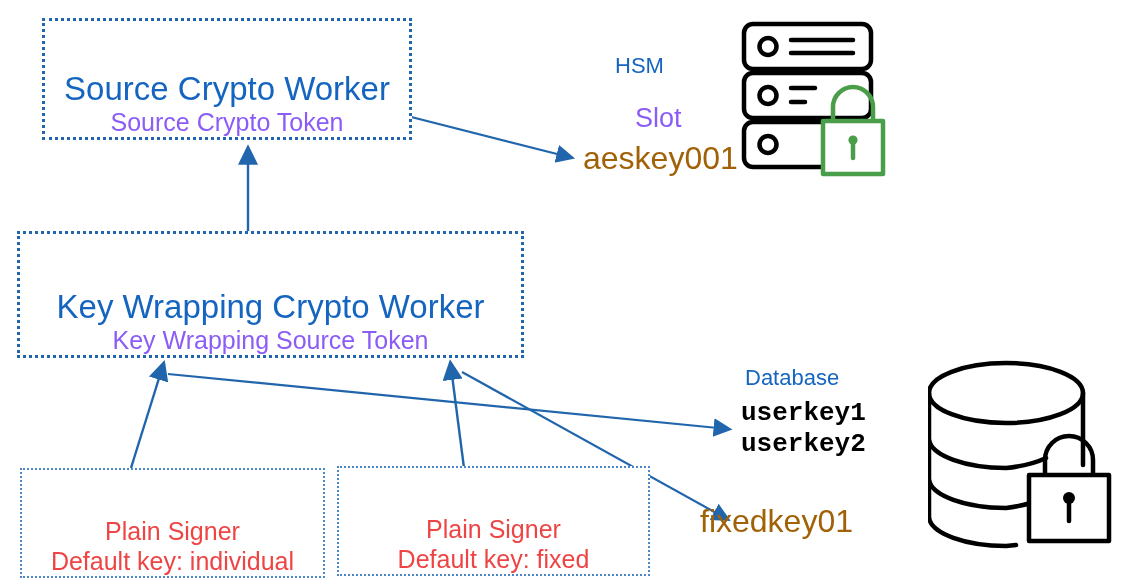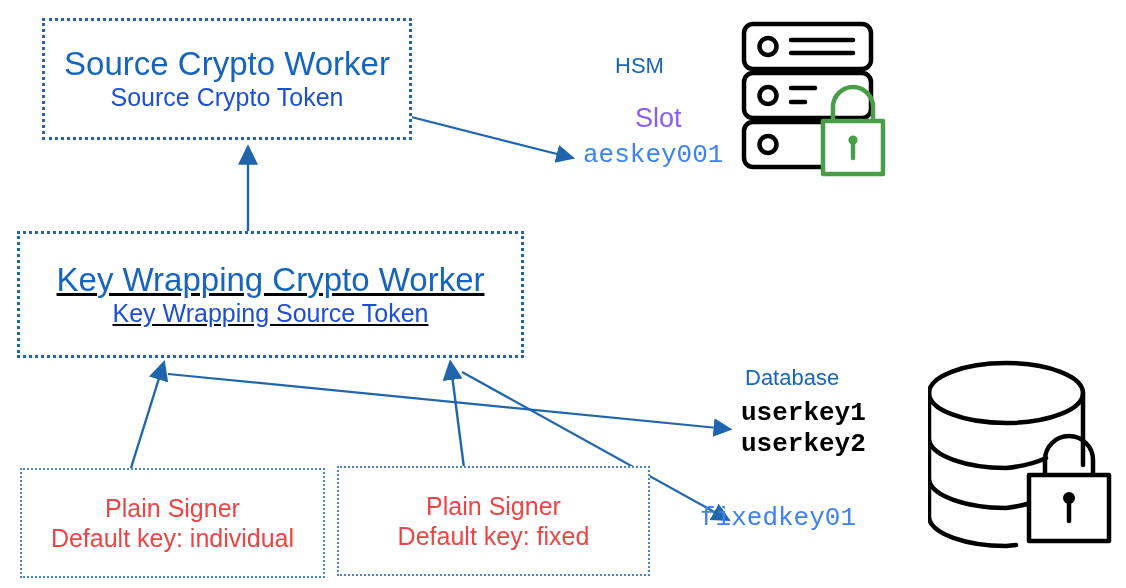--- a/index.html
+++ b/index.html
@@ -15,36 +15,36 @@
     overflow: hidden;
     font-family: "Liberation Sans", sans-serif;
   }
   .box {
     position: absolute;
     box-sizing: border-box;
     background: #ffffff;
     display: flex;
     flex-direction: column;
     align-items: center;
-    justify-content: center;
+    justify-content: flex-end;
   }
   .box-thick {
     border: 3px dotted #2166ac;
   }
   .box-thin {
     border: 2px dotted #4a86c8;
   }
   .title-blue {
     color: #1565c0;
     font-size: 33px;
     line-height: 1.12;
     white-space: nowrap;
   }
   .sub-black {
-    color: #1d4ed8;
+    color: #8b5cf6;
     font-size: 25px;
     line-height: 1.15;
     white-space: nowrap;
   }
   .plain-line {
     color: #ef4444;
     font-size: 25px;
     line-height: 1.2;
     white-space: nowrap;
   }
@@ -57,23 +57,23 @@
   }
   .label-black {
     position: absolute;
     color: #8b5cf6;
     font-size: 27px;
     line-height: 1;
     white-space: nowrap;
   }
   .mono {
     position: absolute;
-    color: #3b82f6;
-    font-family: Liberation Mono, monospace;
-    font-size: 26px;
+    color: #a16207;
+    font-family: Liberation Sans, sans-serif;
+    font-size: 32px;
     line-height: 1;
     white-space: nowrap;
   }
   .mono-list {
     position: absolute;
     color: #000000;
     font-family: "Liberation Mono", "DejaVu Sans Mono", monospace;
     font-size: 26px;
     line-height: 31px;
     white-space: nowrap;
@@ -114,21 +114,21 @@
     <line x1="168" y1="374" x2="718" y2="428" stroke="#2166AC" stroke-width="2.2" marker-end="url(#ah)"></line>
 
     <line x1="462" y1="372" x2="718" y2="514" stroke="#2166AC" stroke-width="2.2" marker-end="url(#ah)"></line>
   </svg>
 
   <div class="box box-thick" style="left:42px; top:18px; width:370px; height:122px;">
     <div class="title-blue">Source Crypto Worker</div>
     <div class="sub-black">Source Crypto Token</div>
   </div>
 
-  <div class="box box-thick" style="left:17px; top:231px; width:507px; height:127px;text-decoration:underline;">
+  <div class="box box-thick" style="left:17px; top:231px; width:507px; height:127px;">
     <div class="title-blue">Key Wrapping Crypto Worker</div>
     <div class="sub-black">Key Wrapping Source Token</div>
   </div>
 
   <div class="box box-thin" style="left:20px; top:468px; width:305px; height:110px;">
     <div class="plain-line">Plain Signer</div>
     <div class="plain-line">Default key: individual</div>
   </div>
 
   <div class="box box-thin" style="left:337px; top:466px; width:313px; height:110px;">

